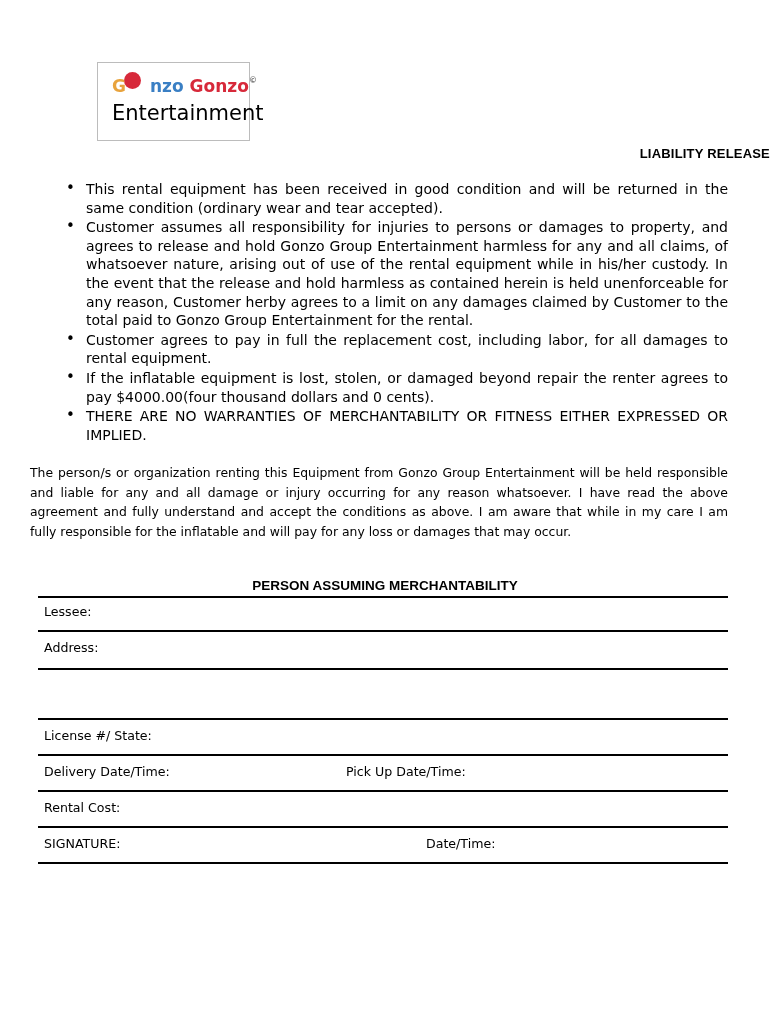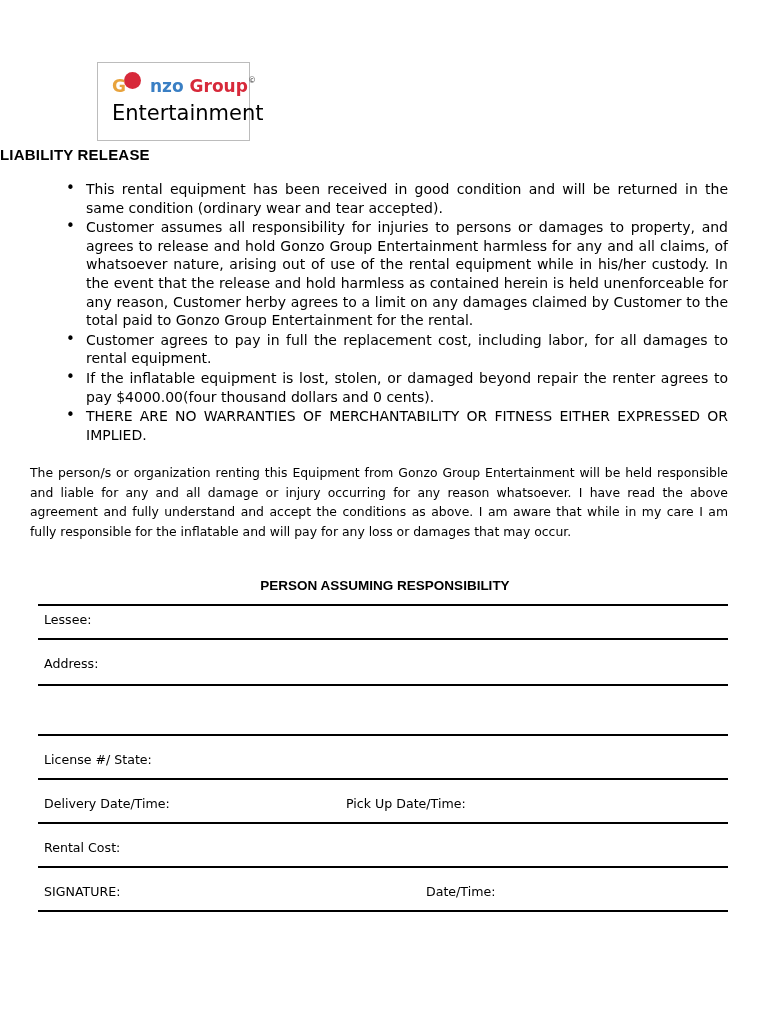--- a/index.html
+++ b/index.html
@@ -77,24 +77,24 @@
     letter-spacing: 0px;
     white-space: nowrap;
   }
 
   
   .doc-title {
     position: absolute;
     left: 0;
     right: 0;
     top: 146px;
-    text-align: left;
+    text-align: right;
     font-family: "Liberation Sans", sans-serif;
     font-weight: bold;
-    font-size: 15px;
+    font-size: 13px;
     letter-spacing: 0.2px;
   }
 
   
   ul.terms {
     position: absolute;
     left: 56px;
     right: 42px;
     top: 180px;
     margin: 0;
@@ -145,21 +145,20 @@
   
   .form {
     position: absolute;
     left: 38px;
     right: 42px;
     top: 596px;
   }
   .field-row {
     position: relative;
     height: 36px;
-    margin-top: 8px;
   }
   .field-row.tall {
     height: 88px;
   }
   .field-label {
     position: absolute;
     left: 6px;
     top: 8px;
     font-family: "DejaVu Sans", sans-serif;
     font-size: 12.6px;
@@ -195,39 +194,39 @@
 </style>
 </head>
 <body>
 
 <div class="page">
 
   <div class="logo-wrap">
     <div class="logo-inner">
       <div class="logo-dot"></div>
       <div class="logo-line1">
-        <span class="logo-g">G</span><span class="logo-nzo">nzo</span> <span class="logo-group">Group</span><span class="logo-tm">©</span>
+        <span class="logo-g">G</span><span class="logo-nzo">nzo</span> <span class="logo-group">Gonzo</span><span class="logo-tm">©</span>
       </div>
       <div class="logo-line2">Entertainment</div>
     </div>
   </div>
 
   <div class="doc-title">LIABILITY RELEASE</div>
 
   <ul class="terms">
     <li>This rental equipment has been received in good condition and will be returned in the same condition (ordinary wear and tear accepted).</li>
     <li>Customer assumes all responsibility for injuries to persons or damages to property, and agrees to release and hold Gonzo Group Entertainment harmless for any and all claims, of whatsoever nature, arising out of use of the rental equipment while in his/her custody. In the event that the release and hold harmless as contained herein is held unenforceable for any reason, Customer herby agrees to a limit on any damages claimed by Customer to the total paid to Gonzo Group Entertainment for the rental.</li>
     <li>Customer agrees to pay in full the replacement cost, including labor, for all damages to rental equipment.</li>
     <li>If the inflatable equipment is lost, stolen, or damaged beyond repair the renter agrees to pay $4000.00(four thousand dollars and 0 cents).</li>
     <li>THERE ARE NO WARRANTIES OF MERCHANTABILITY OR FITNESS EITHER EXPRESSED OR IMPLIED.</li>
   </ul>
 
   <div class="para">The person/s or organization renting this Equipment from Gonzo Group Entertainment will be held responsible and liable for any and all damage or injury occurring for any reason whatsoever. I have read the above agreement and fully understand and accept the conditions as above. I am aware that while in my care I am fully responsible for the inflatable and will pay for any loss or damages that may occur.</div>
 
-  <div class="section-title">PERSON ASSUMING RESPONSIBILITY</div>
+  <div class="section-title">PERSON ASSUMING MERCHANTABILITY</div>
 
   <div class="form">
 
     <div class="field-row">
       <div class="rule-top"></div>
       <span class="field-label">Lessee:</span>
       <div class="rule-bottom"></div>
     </div>
 
     <div class="field-row tall">

